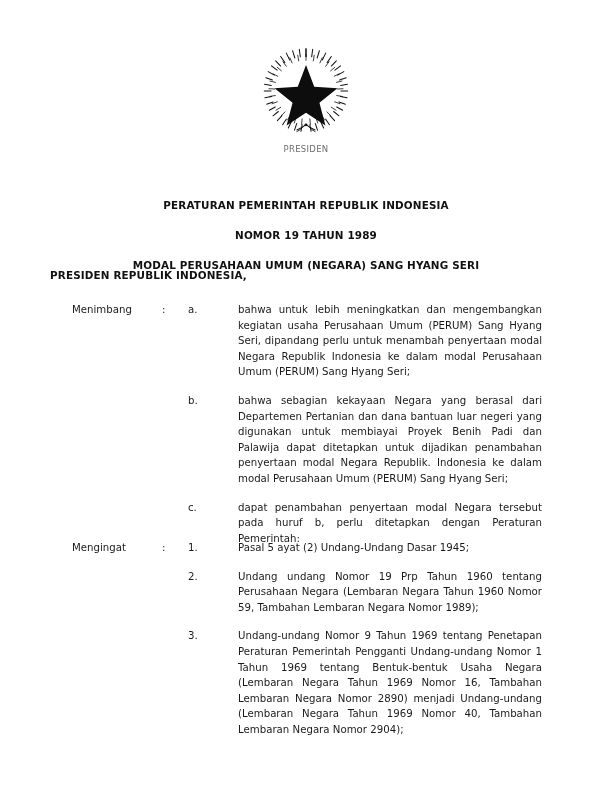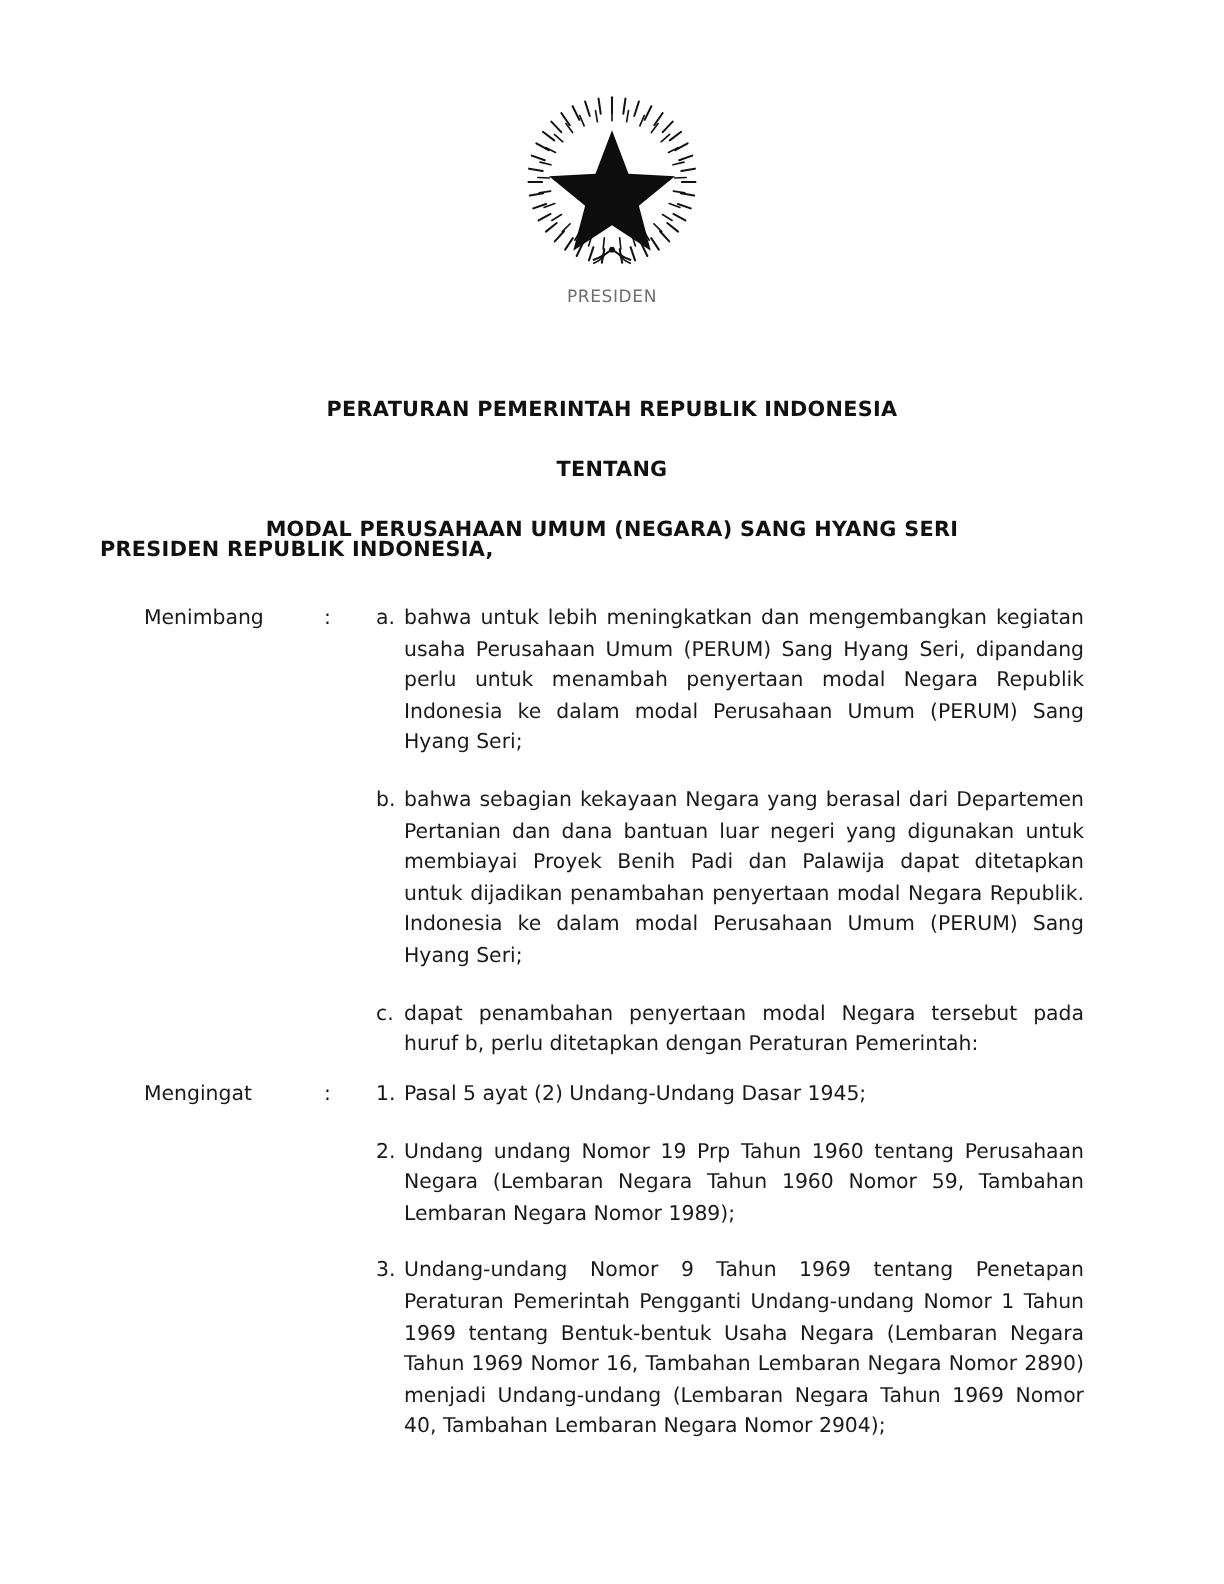--- a/index.html
+++ b/index.html
@@ -108,20 +108,21 @@
     font-size: 10.2px;
     line-height: 15.6px;
   }
   .item-text {
     flex: 1 1 auto;
     font-size: 10.2px;
     line-height: 15.6px;
     text-align: justify;
     text-justify: inter-word;
     hyphens: none;
+    margin-left: 36px;
   }
 
   #menimbang-section { top: 302px; }
   #mengingat-section { top: 540px; }
 </style>
 </head>
 <body>
 
 <div class="page">
 
@@ -212,21 +213,21 @@
 
       <path d="M50 22 L58.6 44.6 L82.8 46 L64 61.3 L70.2 84.8 L50 71.5 L29.8 84.8 L36 61.3 L17.2 46 L41.4 44.6 Z" fill="#0d0d0d" stroke="none"></path>
     </svg>
     <div class="emblem-caption">
       <div>PRESIDEN</div>
     </div>
   </div>
 
   <div class="title-block">
     <div class="title-line">PERATURAN PEMERINTAH REPUBLIK INDONESIA</div>
-    <div class="title-line">TENTANG</div>
+    <div class="title-line">NOMOR 19 TAHUN 1989</div>
     <div class="title-line">MODAL PERUSAHAAN UMUM (NEGARA) SANG HYANG SERI</div>
   </div>
 
   <div class="president-line">PRESIDEN REPUBLIK INDONESIA,</div>
 
   <div class="clause" id="menimbang-section">
     <div class="clause-row">
       <div class="clause-label">Menimbang</div>
       <div class="clause-colon">:</div>
       <div class="clause-items">

